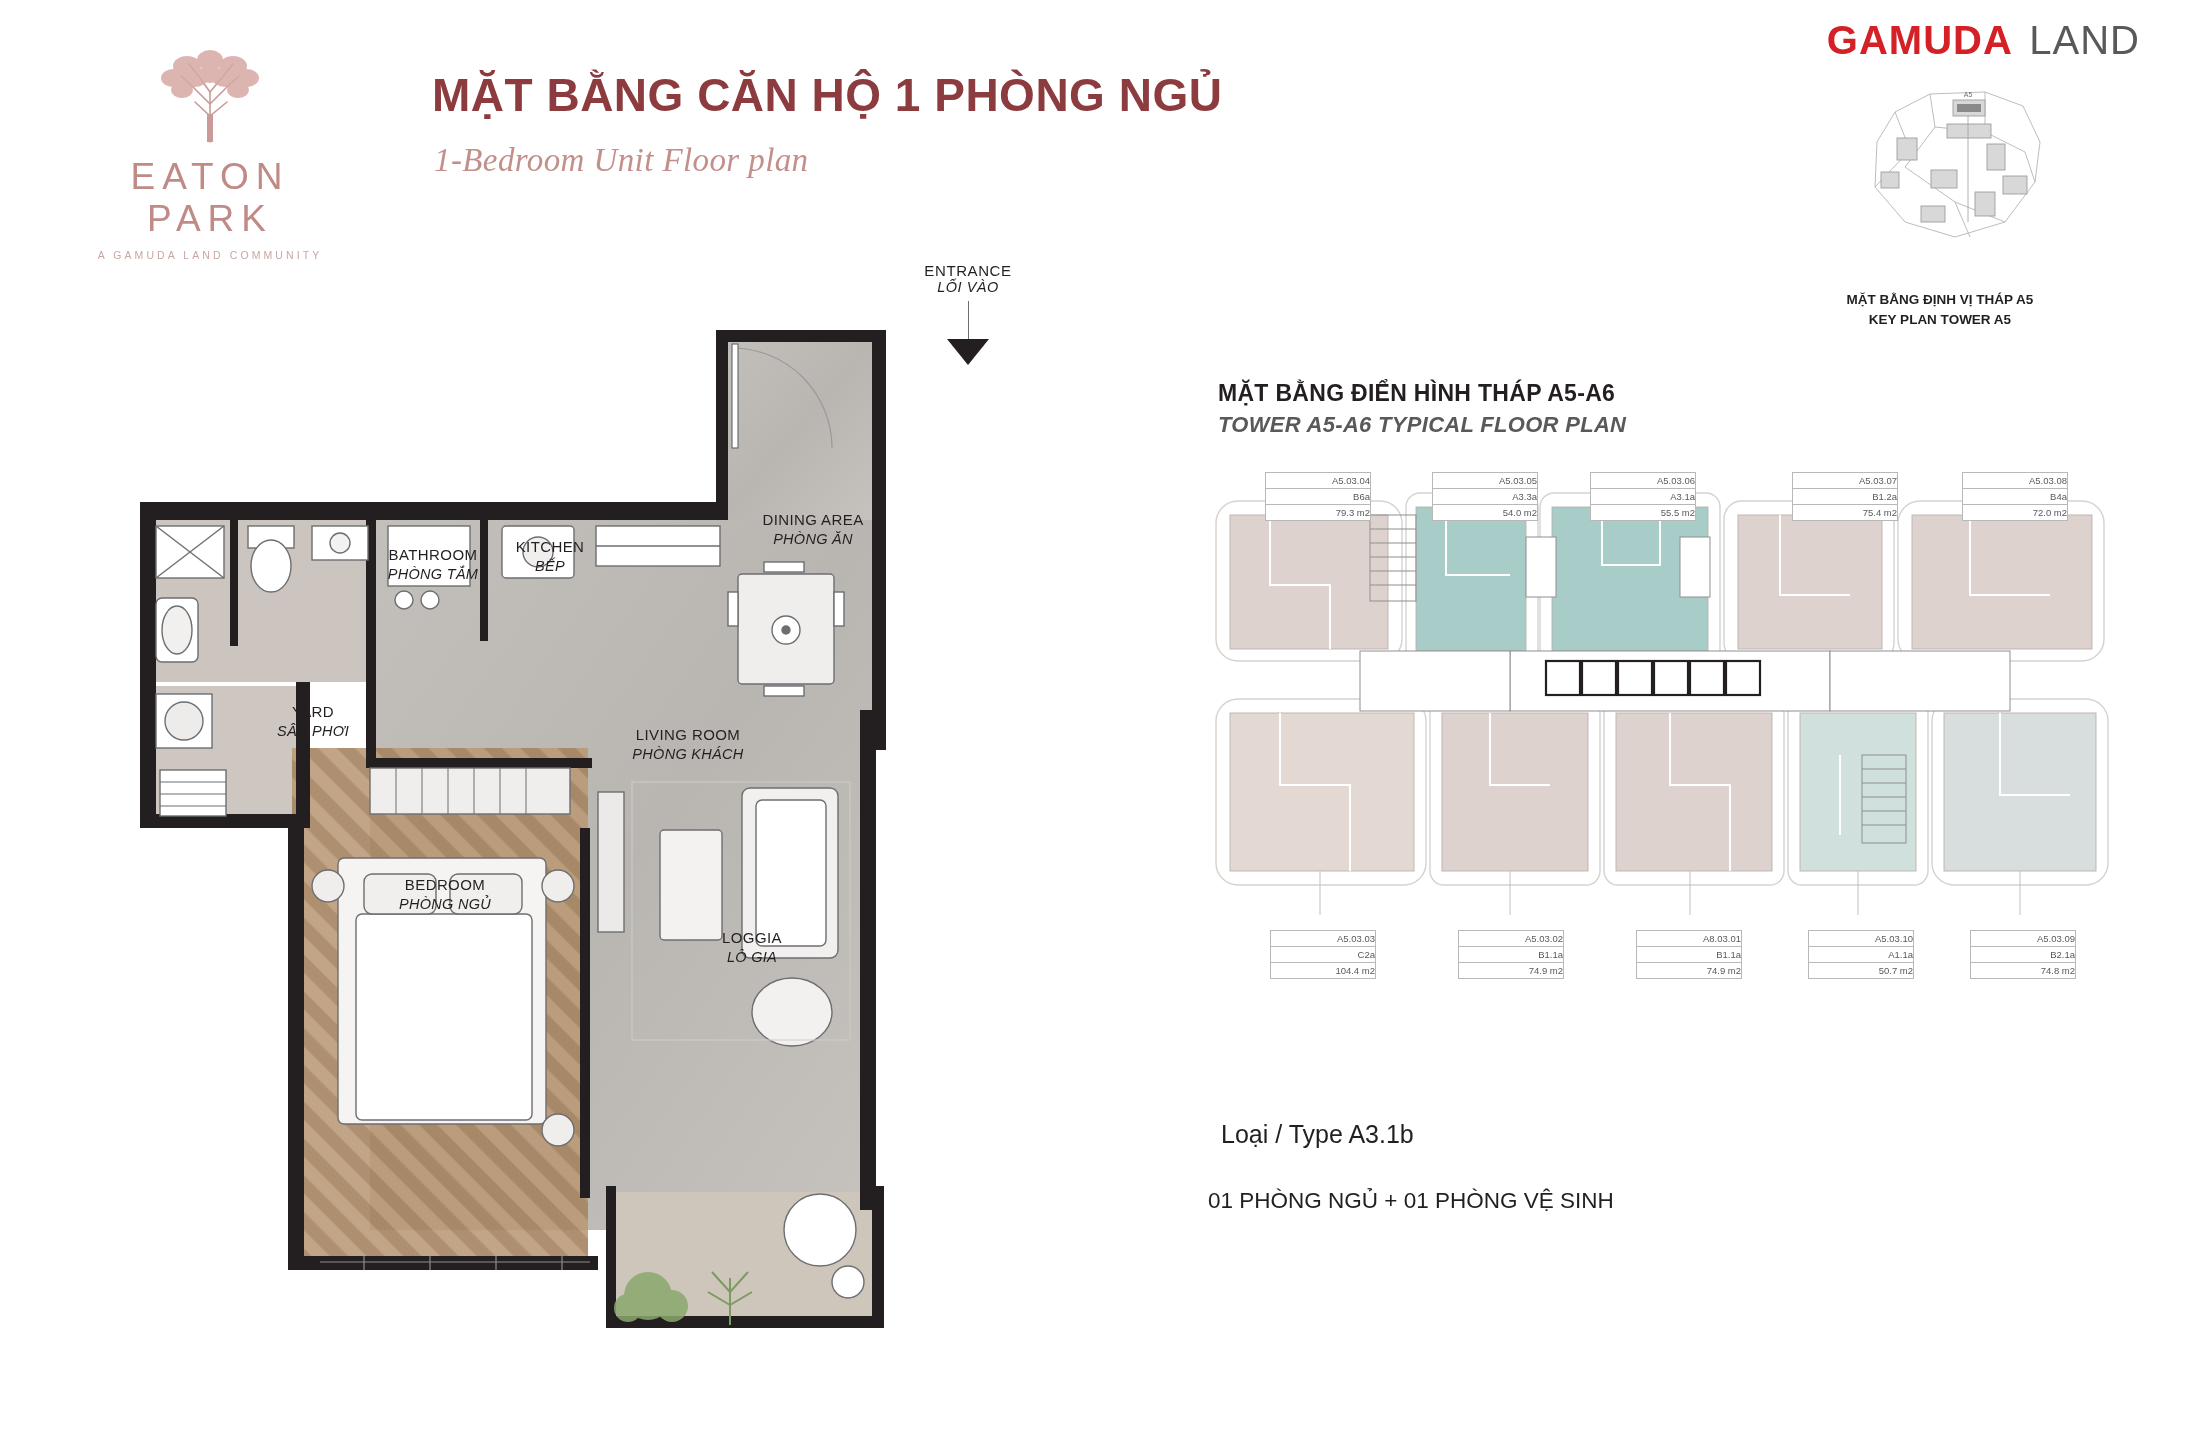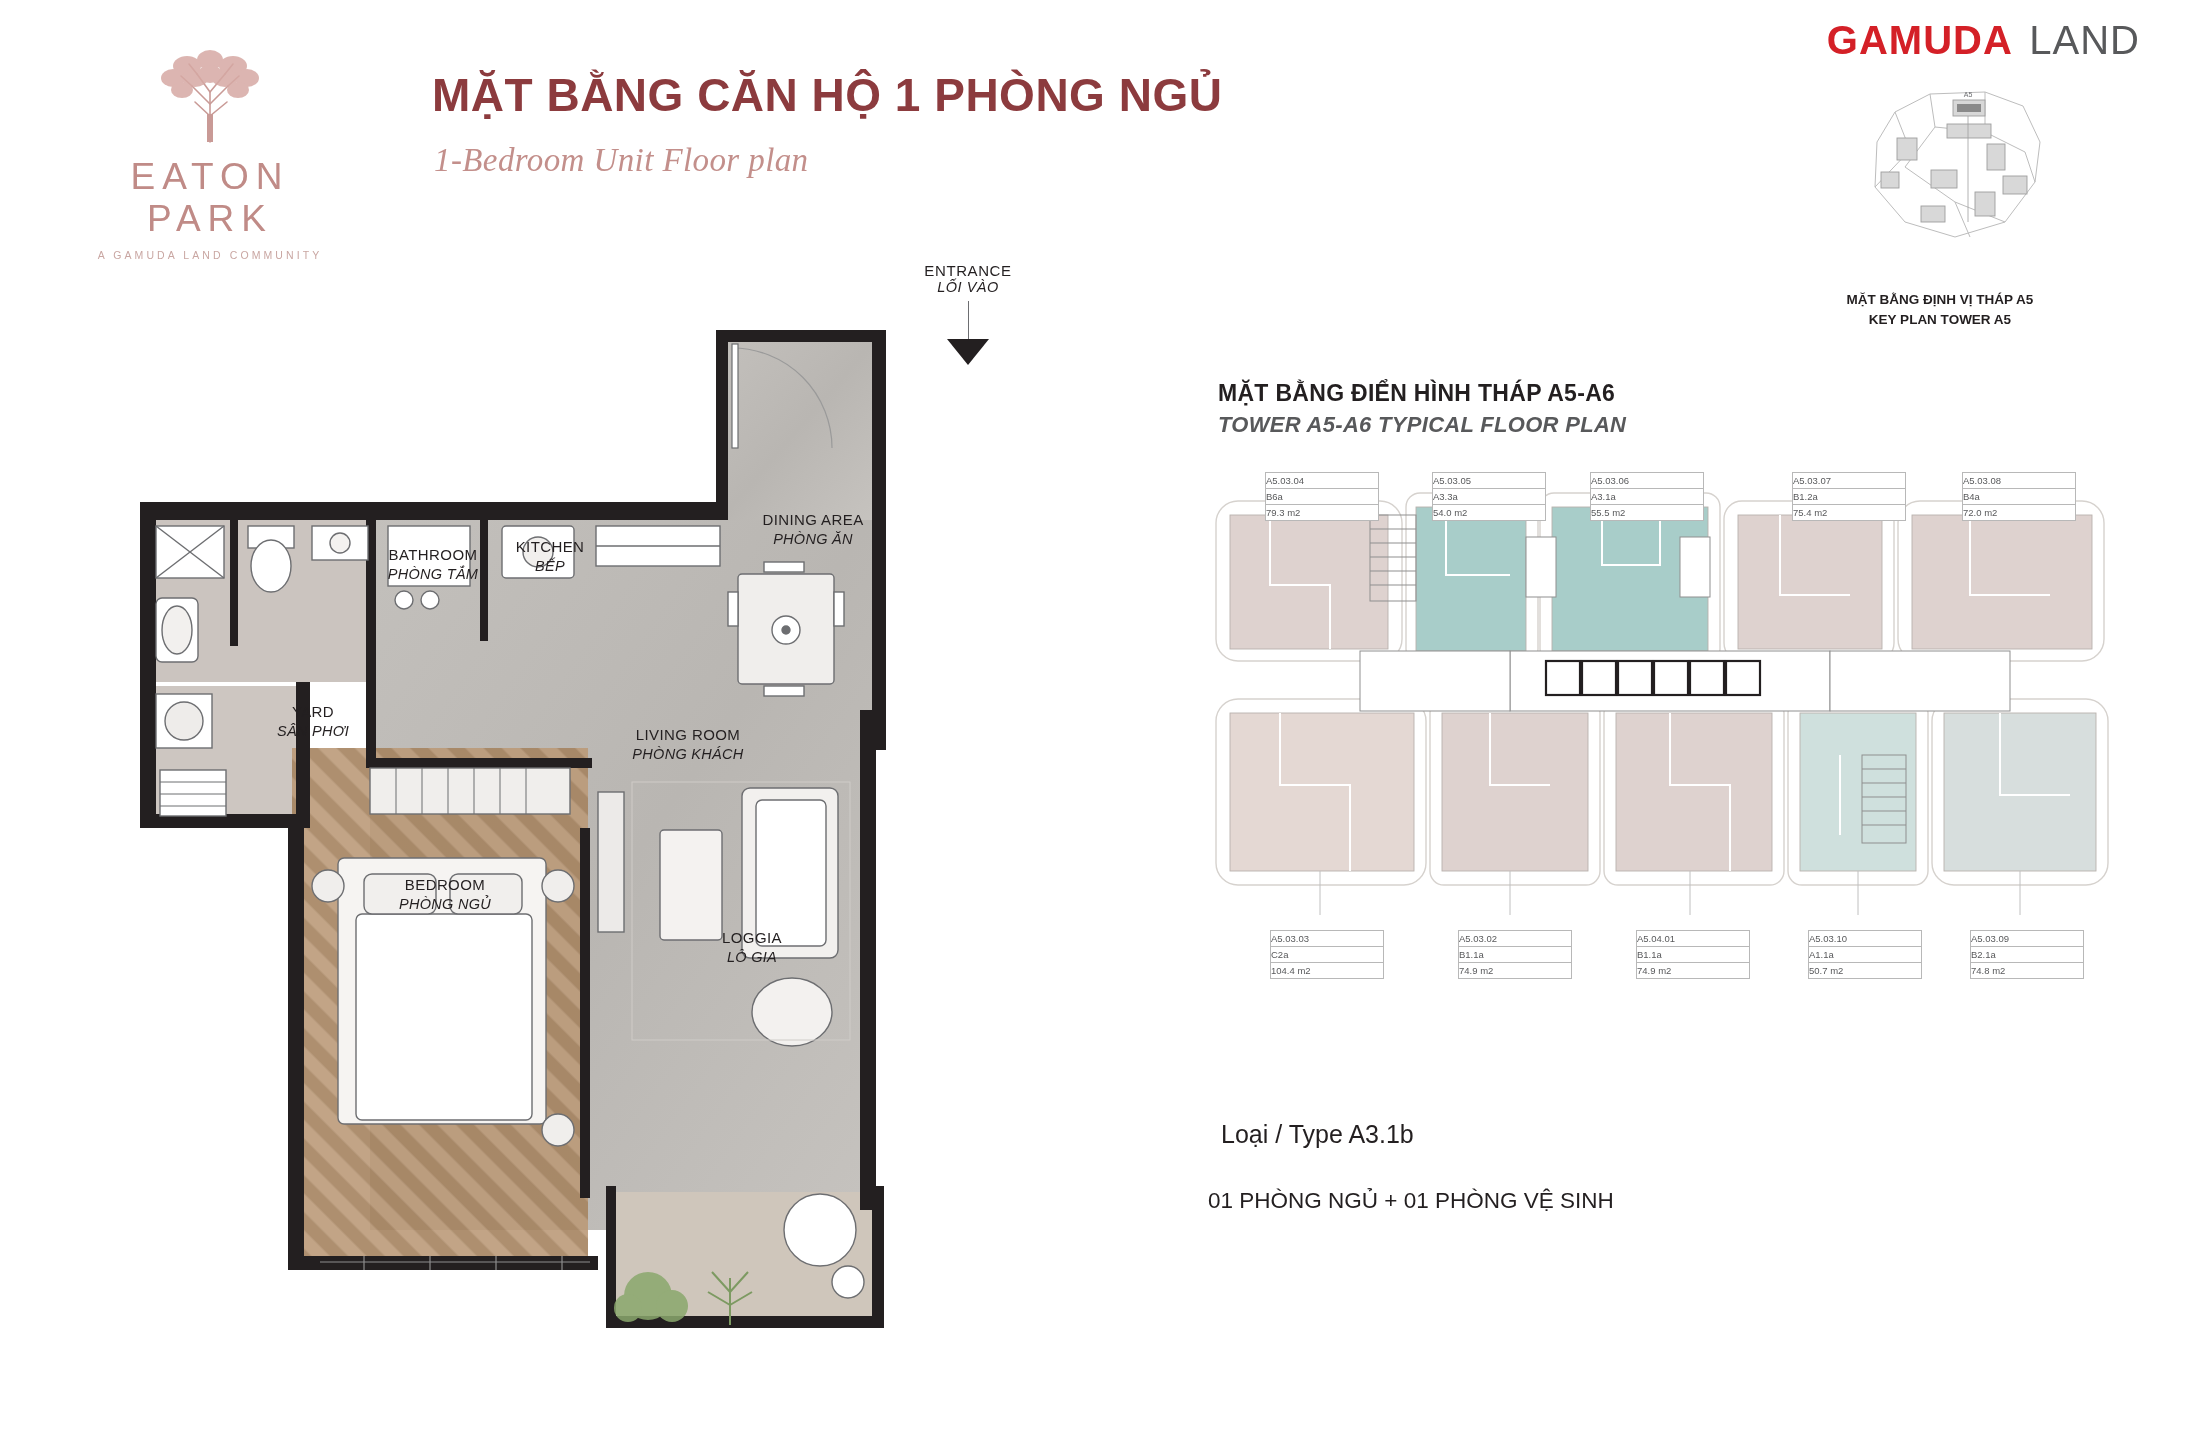--- a/index.html
+++ b/index.html
@@ -66,21 +66,21 @@
 
   
   #tower-title{left:1218px;top:380px;}
   #tower-title .t1{font-size:23px;font-weight:bold;letter-spacing:.3px;}
   #tower-title .t2{font-size:22px;font-style:italic;font-weight:bold;color:#58595b;margin-top:5px;letter-spacing:.3px;}
 
   #towerplan{left:1210px;top:455px;width:920px;height:530px;}
   #towerplan svg{width:100%;height:100%;}
 
   
-  .ubox{position:absolute;width:114px;text-align:left;font-size:9.5px;color:#58595b;}
+  .ubox{position:absolute;width:106px;text-align:right;font-size:9.5px;color:#58595b;}
   .ubox .code{border:1px solid #b8b8b8;border-bottom:none;padding:2px 0;background:#fff;}
   .ubox .type{border:1px solid #b8b8b8;border-bottom:none;padding:2px 0;background:#fff;}
   .ubox .area{border:1px solid #b8b8b8;padding:2px 0;background:#fff;}
 
   
   #specs{left:1208px;top:1120px;width:900px;}
   #specs .type-line{font-size:25px;margin-bottom:36px;margin-left:13px;}
   #specs .big{font-size:22.5px;line-height:1.45;margin-bottom:34px;}
   #specs .area-line{font-size:22px;line-height:1.5;}
 </style>
@@ -488,21 +488,21 @@
   <div class="code">A5.03.03</div>
   <div class="type">C2a</div>
   <div class="area">104.4 m2</div>
 </div>
 <div class="ubox" style="left:1458px;top:930px;">
   <div class="code">A5.03.02</div>
   <div class="type">B1.1a</div>
   <div class="area">74.9 m2</div>
 </div>
 <div class="ubox" style="left:1636px;top:930px;">
-  <div class="code">A5.04.01</div>
+  <div class="code">A8.03.01</div>
   <div class="type">B1.1a</div>
   <div class="area">74.9 m2</div>
 </div>
 <div class="ubox" style="left:1808px;top:930px;">
   <div class="code">A5.03.10</div>
   <div class="type">A1.1a</div>
   <div class="area">50.7 m2</div>
 </div>
 <div class="ubox" style="left:1970px;top:930px;">
   <div class="code">A5.03.09</div>

